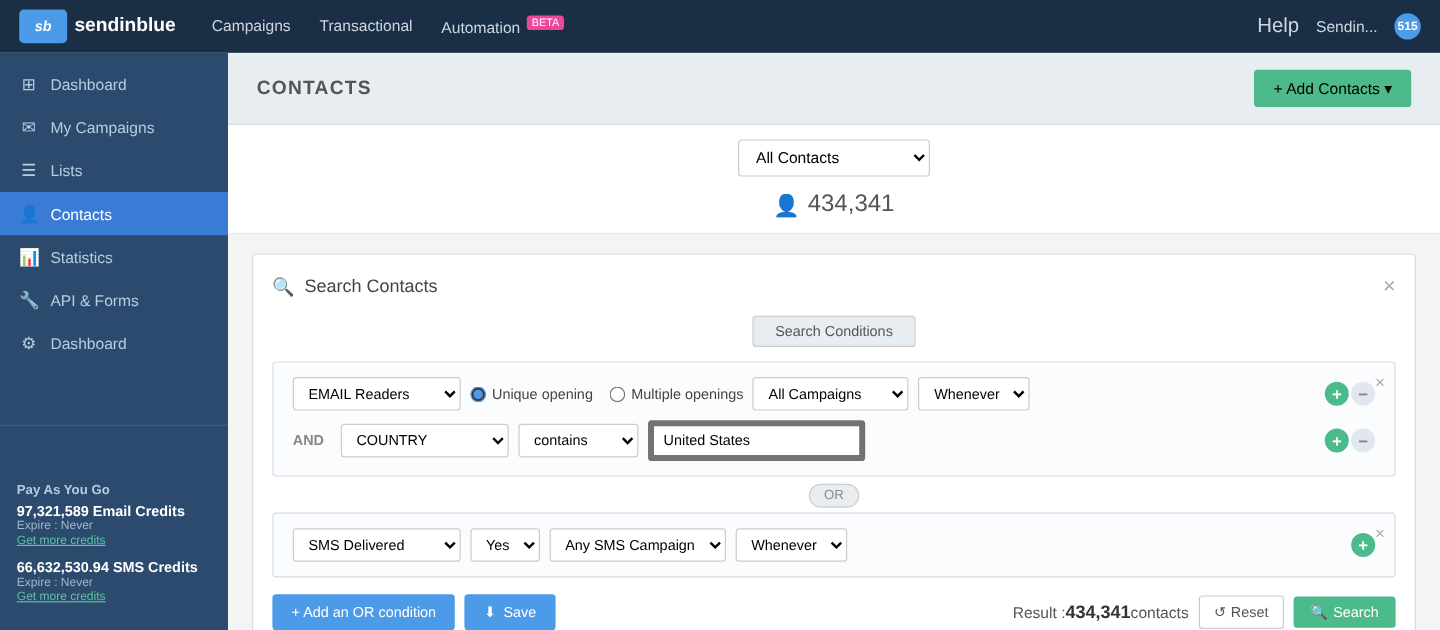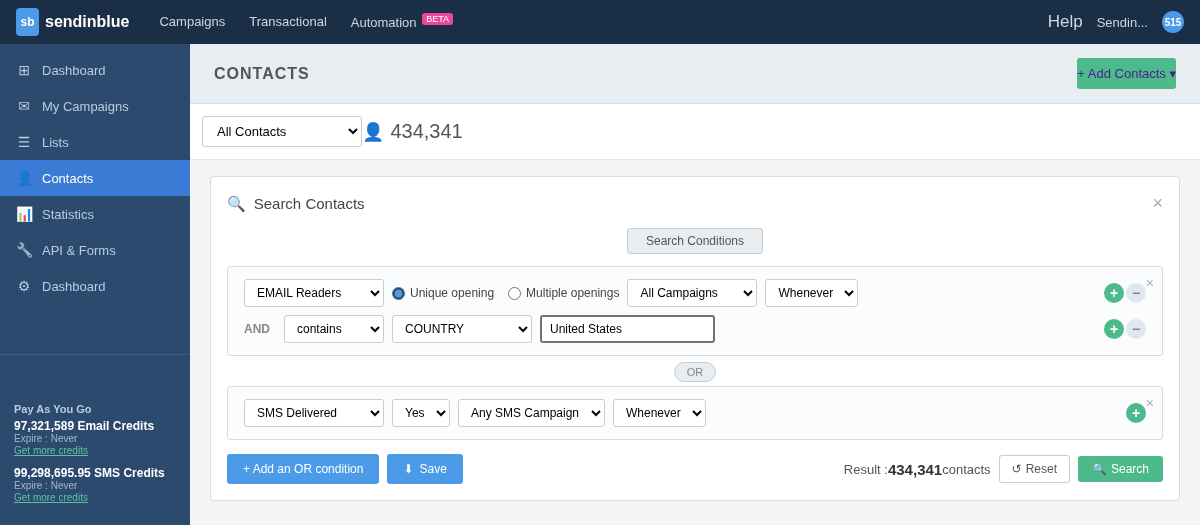--- a/index.html
+++ b/index.html
@@ -15,24 +15,24 @@
       color: white;
     }
     .top-nav .logo {
       display: flex;
       align-items: center;
       gap: 6px;
       margin-right: 30px;
     }
     .logo-icon {
       background: #4c9be8;
-      width: 23px; height: 28px;
+      width: 40px; height: 28px;
       border-radius: 4px;
       display: flex; align-items: center; justify-content: center;
-      font-weight: bold; color: white; font-size: 12px;
+      font-weight: bold; color: white; font-size: 12px; font-style: italic;
     }
     .logo-text { color: white; font-size: 16px; font-weight: bold; }
     .top-nav-items { display: flex; gap: 24px; align-items: center; flex: 1; }
     .top-nav-item { color: #cdd6e0; font-size: 13px; cursor: pointer; text-decoration: none; }
     .beta-badge {
       background: #ec4899; color: white;
       font-size: 9px; padding: 1px 4px; border-radius: 3px;
       vertical-align: super; margin-left: 2px;
     }
     .top-nav-right { display: flex; align-items: center; gap: 14px; }
@@ -93,36 +93,38 @@
       background: #e8edf2;
       padding: 14px 24px;
       display: flex;
       align-items: center;
       justify-content: space-between;
       border-bottom: 1px solid #d4dce6;
     }
     .page-title { font-size: 16px; font-weight: bold; color: #555; letter-spacing: 1px; text-transform: uppercase; }
     .add-contacts-btn {
       background: #4cba8a;
-      color: #4c1d95;
+      color: #000000;
       border: none;
-      padding: 8px 0;
+      padding: 8px 16px;
       border-radius: 3px;
       cursor: pointer;
       font-size: 13px;
       display: flex; align-items: center; gap: 6px;
     }
 
     
     .contact-count-bar {
       background: white;
-      padding: 12px 12px;
-      display: flex;
-      align-items: center;
+      padding: 12px 36px;
+      display: flex;
+      align-items: center;
+      gap: 12px;
       border-bottom: 1px solid #e0e7ef;
+      flex-direction: column;
     }
     .contact-select {
       border: 1px solid #ccc;
       padding: 6px 10px;
       border-radius: 3px;
       font-size: 13px;
       background: white;
       width: 160px;
       cursor: pointer;
     }
@@ -184,21 +186,21 @@
       padding: 5px 8px;
       border-radius: 3px;
       font-size: 12px;
       background: white;
       cursor: pointer;
     }
     .cond-select-wide { min-width: 140px; }
     .cond-select-med { min-width: 100px; }
     .cond-select-campaign { min-width: 130px; }
     .cond-input {
-      border: 2px solid #737373;
+      border: 5px solid #737373;
       padding: 5px 8px;
       border-radius: 3px;
       font-size: 12px;
       min-width: 120px;
     }
     .radio-group { display: flex; align-items: center; gap: 14px; }
     .radio-option { display: flex; align-items: center; gap: 5px; cursor: pointer; font-size: 12px; color: #444; }
     .radio-option input[type=radio] { accent-color: #4c9be8; }
     .add-remove-btns { display: flex; gap: 2px; margin-left: auto; }
     .circle-btn {
@@ -349,21 +351,21 @@
     </div>
 
     <div class="sidebar-credits">
       <div class="pay-as-you-go">Pay As You Go</div>
       <div class="credits-block">
         <div class="credits-amount">97,321,589 Email Credits</div>
         <div class="credits-expire">Expire : Never</div>
         <a class="credits-link">Get more credits</a>
       </div>
       <div class="credits-block">
-        <div class="credits-amount">99,298,695.95 SMS Credits</div>
+        <div class="credits-amount">66,632,530.94 SMS Credits</div>
         <div class="credits-expire">Expire : Never</div>
         <a class="credits-link">Get more credits</a>
       </div>
     </div>
   </div>
 
   <div class="main-content">
 
     <div class="page-header">
       <span class="page-title">CONTACTS</span>
@@ -417,25 +419,25 @@
             <option>Whenever</option>
           </select>
           <div class="add-remove-btns">
             <button class="circle-btn circle-btn-add">+</button>
             <button class="circle-btn circle-btn-remove">−</button>
           </div>
         </div>
 
         <div class="condition-row">
           <span class="and-label">AND</span>
+          <select class="cond-select cond-select-wide">
+            <option>COUNTRY</option>
+          </select>
           <select class="cond-select cond-select-med">
             <option>contains</option>
-          </select>
-          <select class="cond-select cond-select-wide">
-            <option>COUNTRY</option>
           </select>
           <input class="cond-input" type="text" value="United States" style="">
           <div class="add-remove-btns">
             <button class="circle-btn circle-btn-add">+</button>
             <button class="circle-btn circle-btn-remove">−</button>
           </div>
         </div>
       </div>
 
       <div class="or-separator">

